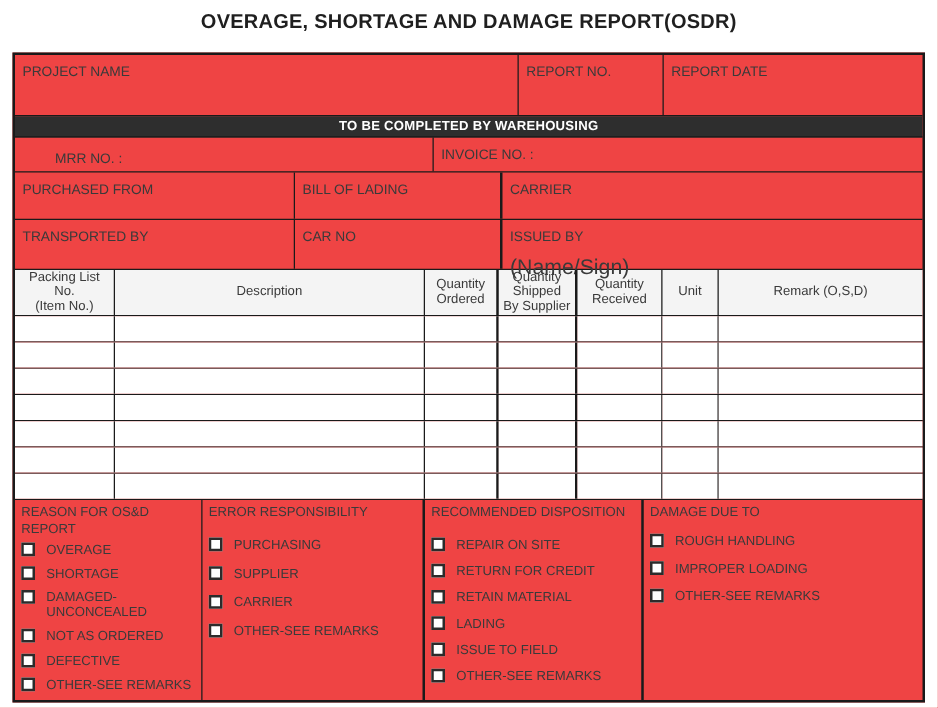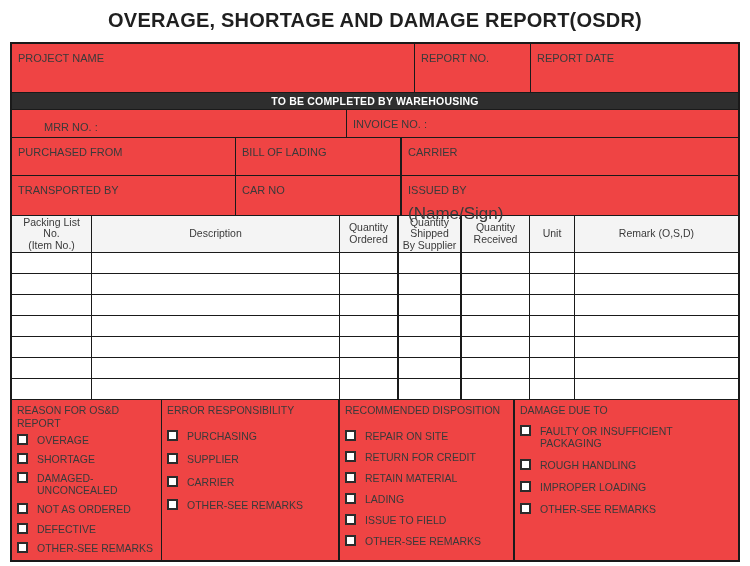--- a/index.html
+++ b/index.html
@@ -6,21 +6,21 @@
   html,body { background:#ffffff; }
   body {
     width:750px; height:566px; overflow:hidden;
     font-family:"Liberation Sans", sans-serif;
     color:#2e2e2e;
     -webkit-font-smoothing:antialiased;
   }
   .page { width:750px; height:566px; position:relative; }
 
   .title {
-    text-align:center; font-size:20px; font-weight:bold;
+    text-align:center; font-size:16px; font-weight:bold;
     letter-spacing:0.2px; padding-top:9px; color:#1f1f1f;
   }
 
   .form {
     position:absolute; left:10px; right:10px; top:42px; bottom:4px;
     border:2px solid var(--border,#1a1a1a);
     display:flex; flex-direction:column;
     background:#ef4444;
   }
 
@@ -312,24 +312,20 @@
           <span class="opt-label">ISSUE TO FIELD</span>
         </div>
         <div class="opt">
           <span class="cb"></span>
           <span class="opt-label">OTHER-SEE REMARKS</span>
         </div>
       </div>
 
       <div class="cell sec sec-3 last">
         <div class="sec-heading">DAMAGE DUE TO</div>
-        <div class="opt opt-first">
-          <span class="cb"></span>
-          <span class="opt-label">FAULTY OR INSUFFICIENT PACKAGING</span>
-        </div>
         <div class="opt">
           <span class="cb"></span>
           <span class="opt-label">ROUGH HANDLING</span>
         </div>
         <div class="opt">
           <span class="cb"></span>
           <span class="opt-label">IMPROPER LOADING</span>
         </div>
         <div class="opt">
           <span class="cb"></span>

